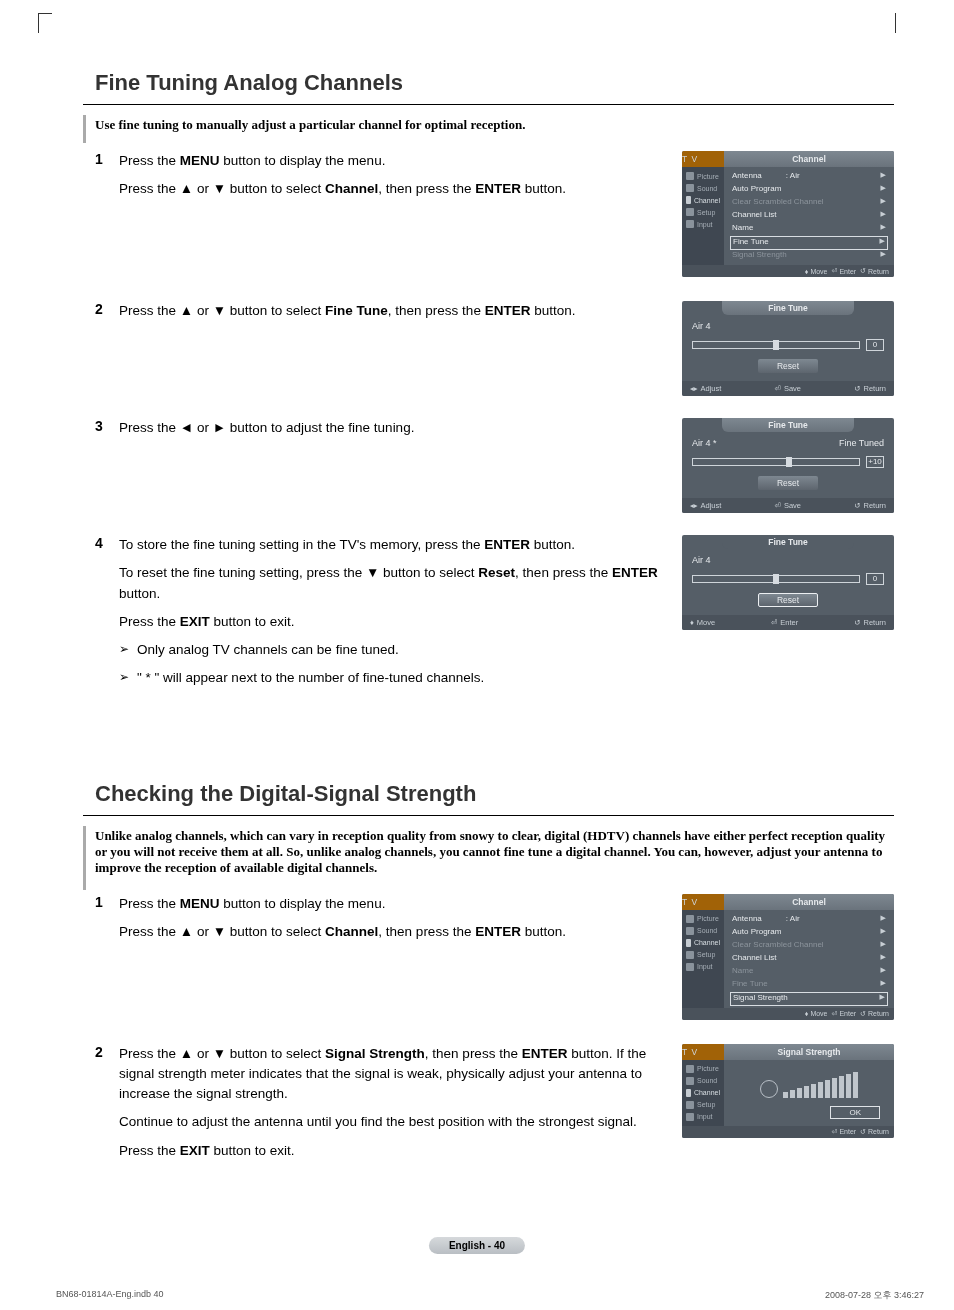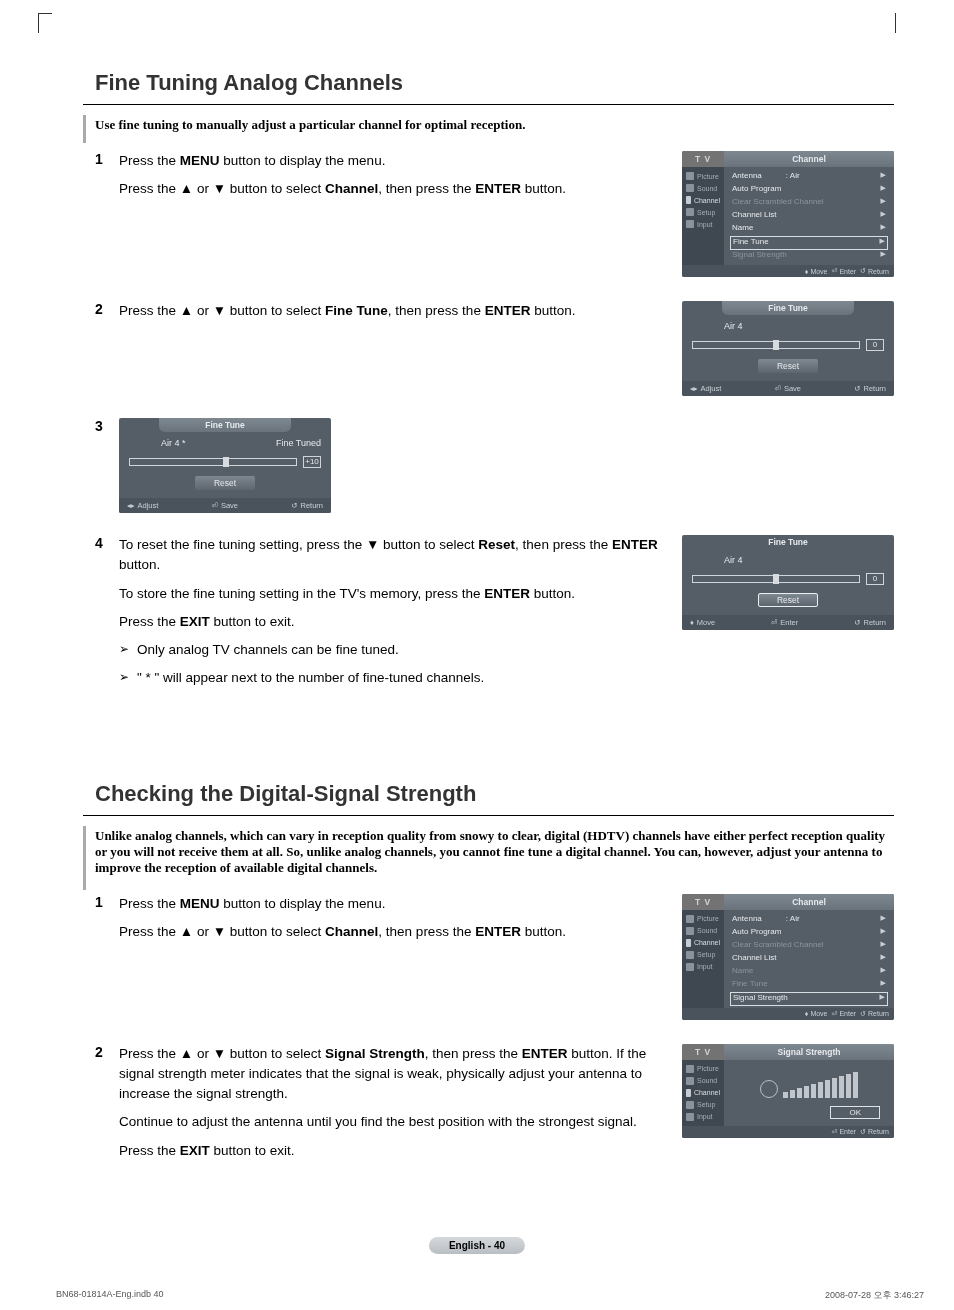--- a/index.html
+++ b/index.html
@@ -93,26 +93,26 @@
     border-radius: 2px;
     overflow: hidden;
     margin-bottom: 10px;
   }
   .osd-header {
     display: flex;
     height: 16px;
   }
   .osd-header .tv-tab {
     width: 42px;
-    background: #737373;
-    text-align: center;
+    background: #a16207;
+    text-align: left;
     line-height: 16px;
     color: #cfd6db;
     letter-spacing: 1px;
-    font-weight: bold;
+    font-weight: normal;
   }
   .osd-header .main-tab {
     flex: 1;
     background: linear-gradient(#7e8891,#6a737c);
     text-align: center;
     line-height: 16px;
     font-weight: bold;
   }
   .osd-body {
     display: flex;
@@ -188,21 +188,20 @@
   }
   .ft-title.plain { background: #555e67; }
   .ft-body {
     padding: 6px 10px 4px 10px;
   }
   .ft-ch {
     display: flex;
     justify-content: space-between;
     font-size: 9px;
     margin-bottom: 8px;
-    margin-left: 32px;
   }
   .ft-slider-wrap {
     display: flex;
     align-items: center;
     gap: 6px;
   }
   .ft-track {
     flex: 1;
     height: 8px;
     border: 1px solid #cfd5da;
@@ -422,20 +421,23 @@
     <div class="ft-foot">
               <span><span>◂▸</span> Adjust</span>
        <span><span>⏎</span> Save</span>
        <span><span>↺</span> Return</span>
             </div>
   </div>
         </div>
       </div>
       <div class="step-row">
       <div class="step-num">3</div>
+      <div class="step-body">
+          <p>Press the ◄ or ► button to adjust the fine tuning.</p>
+        </div>
       <div class="osd-col">
           <div class="ft-osd">
     <div class="ft-title ">Fine Tune</div>
     <div class="ft-body">
       <div class="ft-ch">
                 <span>Air  4 *</span>
                 <span>Fine Tuned</span>
               </div>
       <div class="ft-slider-wrap">
         <div class="ft-track" style="--pos:58%"></div>
@@ -447,22 +449,22 @@
               <span><span>◂▸</span> Adjust</span>
        <span><span>⏎</span> Save</span>
        <span><span>↺</span> Return</span>
             </div>
   </div>
         </div>
       </div>
       <div class="step-row">
       <div class="step-num">4</div>
       <div class="step-body">
+          <p>To store the fine tuning setting in the TV's memory, press the <b>ENTER</b> button.</p>
           <p>To reset the fine tuning setting, press the ▼ button to select <b>Reset</b>, then press the <b>ENTER</b> button.</p>
-          <p>To store the fine tuning setting in the TV's memory, press the <b>ENTER</b> button.</p>
           <p>Press the <b>EXIT</b> button to exit.</p>
           <p class="note-line">Only analog TV channels can be fine tuned.</p>
           <p class="note-line">" * " will appear next to the number of fine-tuned channels.</p>
         </div>
       <div class="osd-col">
           <div class="ft-osd">
     <div class="ft-title plain">Fine Tune</div>
     <div class="ft-body">
       <div class="ft-ch">
                 <span>Air  4</span>

